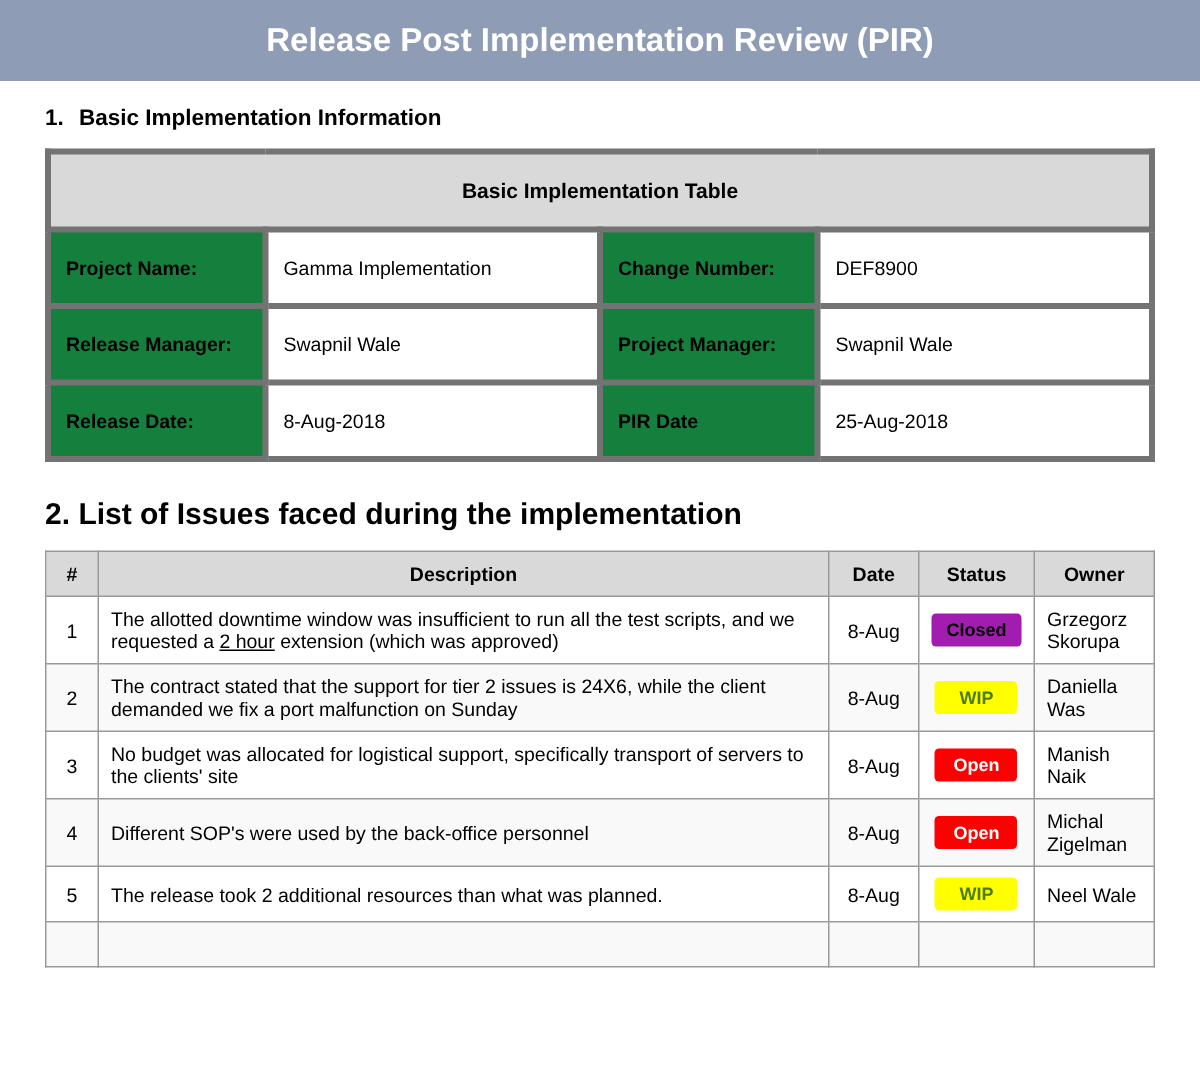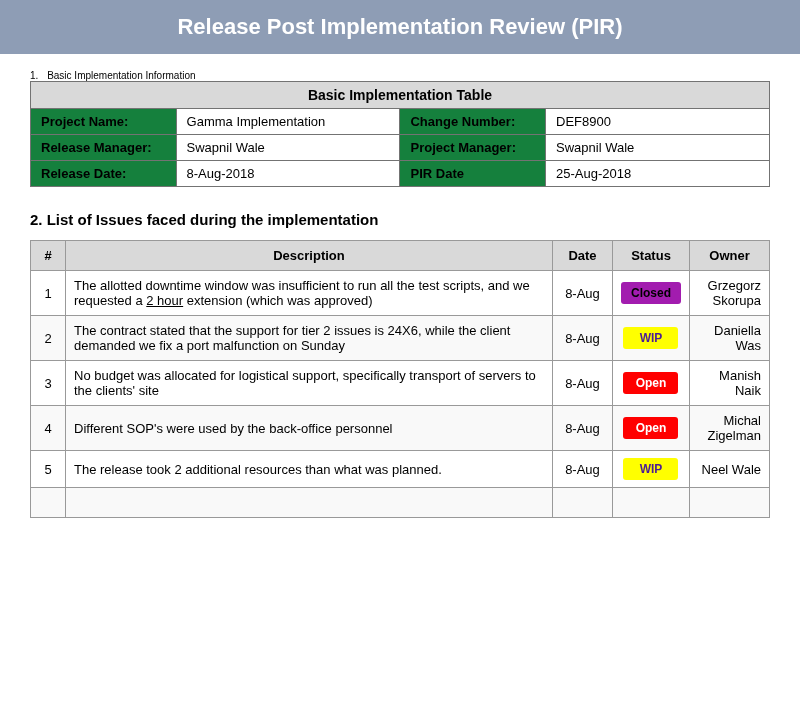--- a/index.html
+++ b/index.html
@@ -25,37 +25,38 @@
     }
     .header-title {
       color: #fff;
       font-size: 22px;
       font-weight: bold;
     }
     .content {
       padding: 0 30px;
     }
     .section-title {
-      font-size: 10px;
-      font-weight: normal;
+      font-size: 15px;
+      font-weight: bold;
+      margin-bottom: 12px;
       color: #000;
     }
     .section-title .num {
       margin-right: 6px;
     }
     
     .basic-table {
       width: 100%;
       border-collapse: collapse;
       border: 1px solid #999;
       margin-bottom: 24px;
     }
     .basic-table th, .basic-table td {
-      border: 1px solid #737373;
-      padding: 5px 10px;
+      border: 4px solid #737373;
+      padding: 16px 10px;
     }
     .basic-table .table-header {
       background: #d9d9d9;
       text-align: center;
       font-weight: bold;
       font-size: 14px;
     }
     .basic-table .label-cell {
       font-weight: bold;
       width: 130px;
@@ -89,50 +90,50 @@
     .issues-table .date-col {
       text-align: center;
       width: 60px;
       margin-top: 36px;
     }
     .issues-table .status-col {
       text-align: center;
       width: 75px;
     }
     .issues-table .owner-col {
-      text-align: right;
+      text-align: left;
       width: 80px;
     }
     .status-badge {
       display: inline-block;
       padding: 4px 10px;
       border-radius: 3px;
       font-weight: bold;
       font-size: 12px;
       min-width: 55px;
       text-align: center;
     }
     .status-closed {
       background: #a21caf;
       color: #000;
     }
     .status-wip {
       background: #ffff00;
-      color: #4c1d95;
+      color: #4d7c0f;
     }
     .status-open {
       background: #ff0000;
       color: #fff;
       text-align: center;
     }
     .underline {
       text-decoration: underline;
     }
     .section2-title {
-      font-size: 15px;
+      font-size: 20px;
       font-weight: bold;
       margin-bottom: 12px;
       margin-top: 10px;
     }
     .issues-table tbody tr:nth-child(even) {
       background: #f9f9f9;
     }
     .empty-row td {
       height: 30px;
     }

